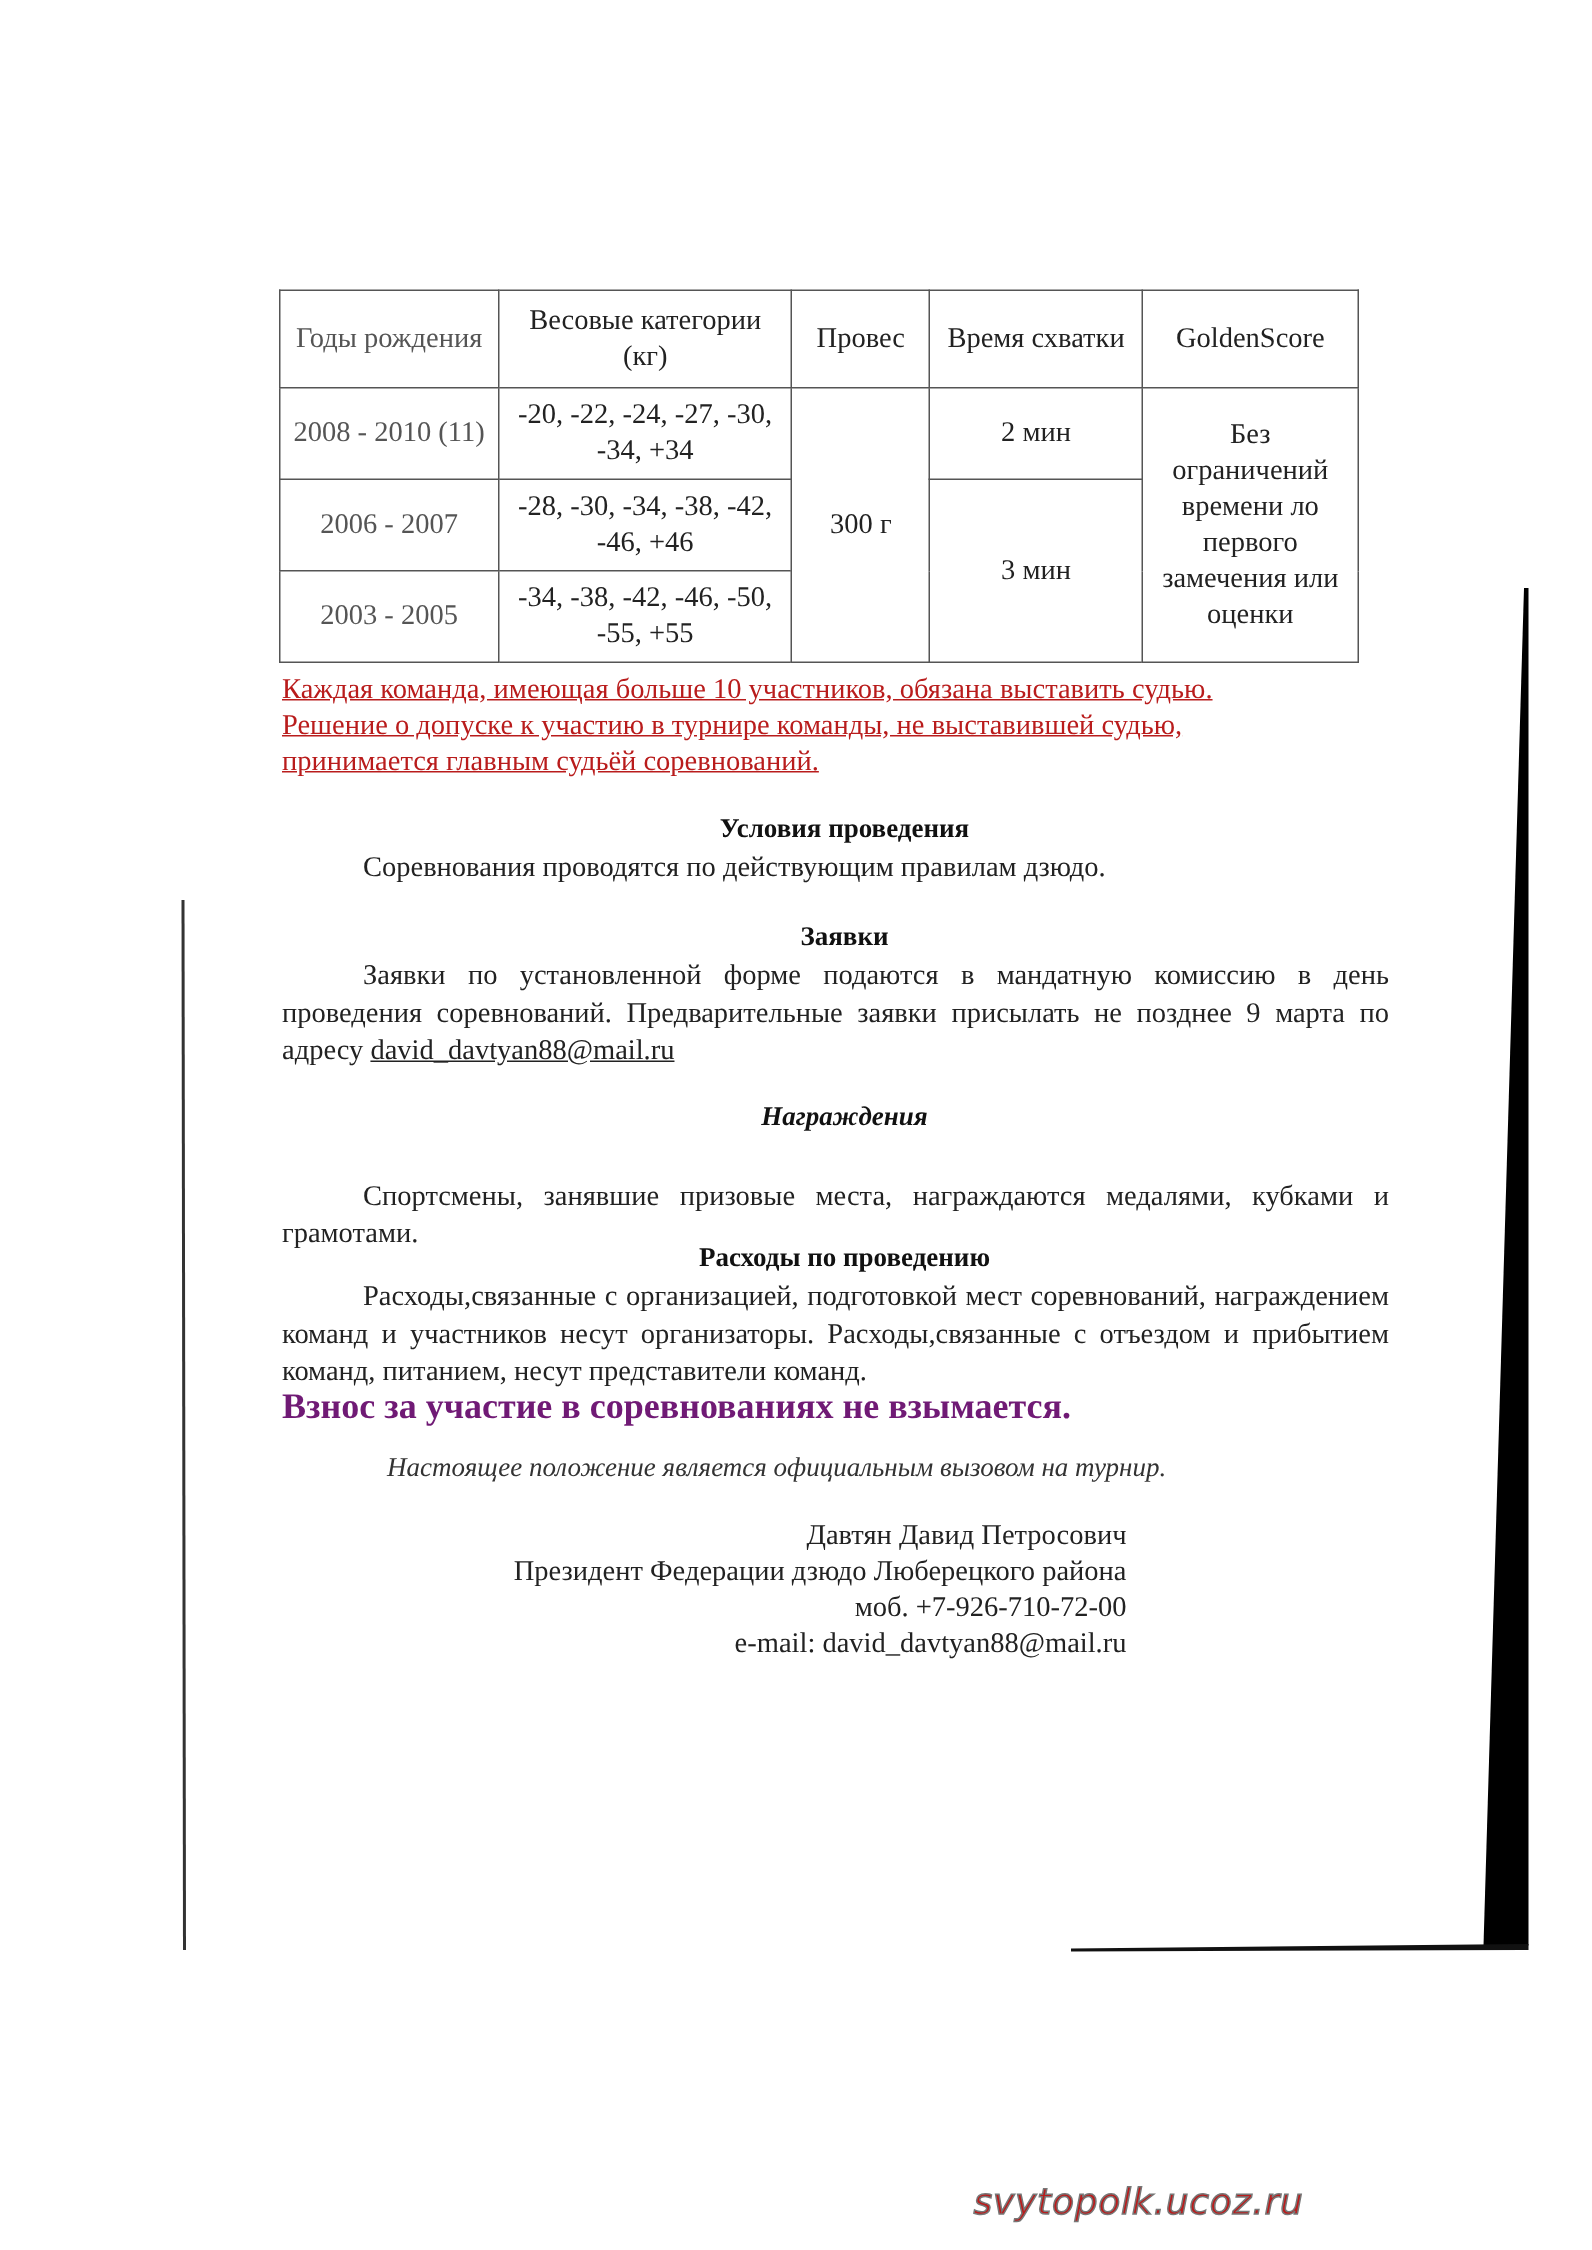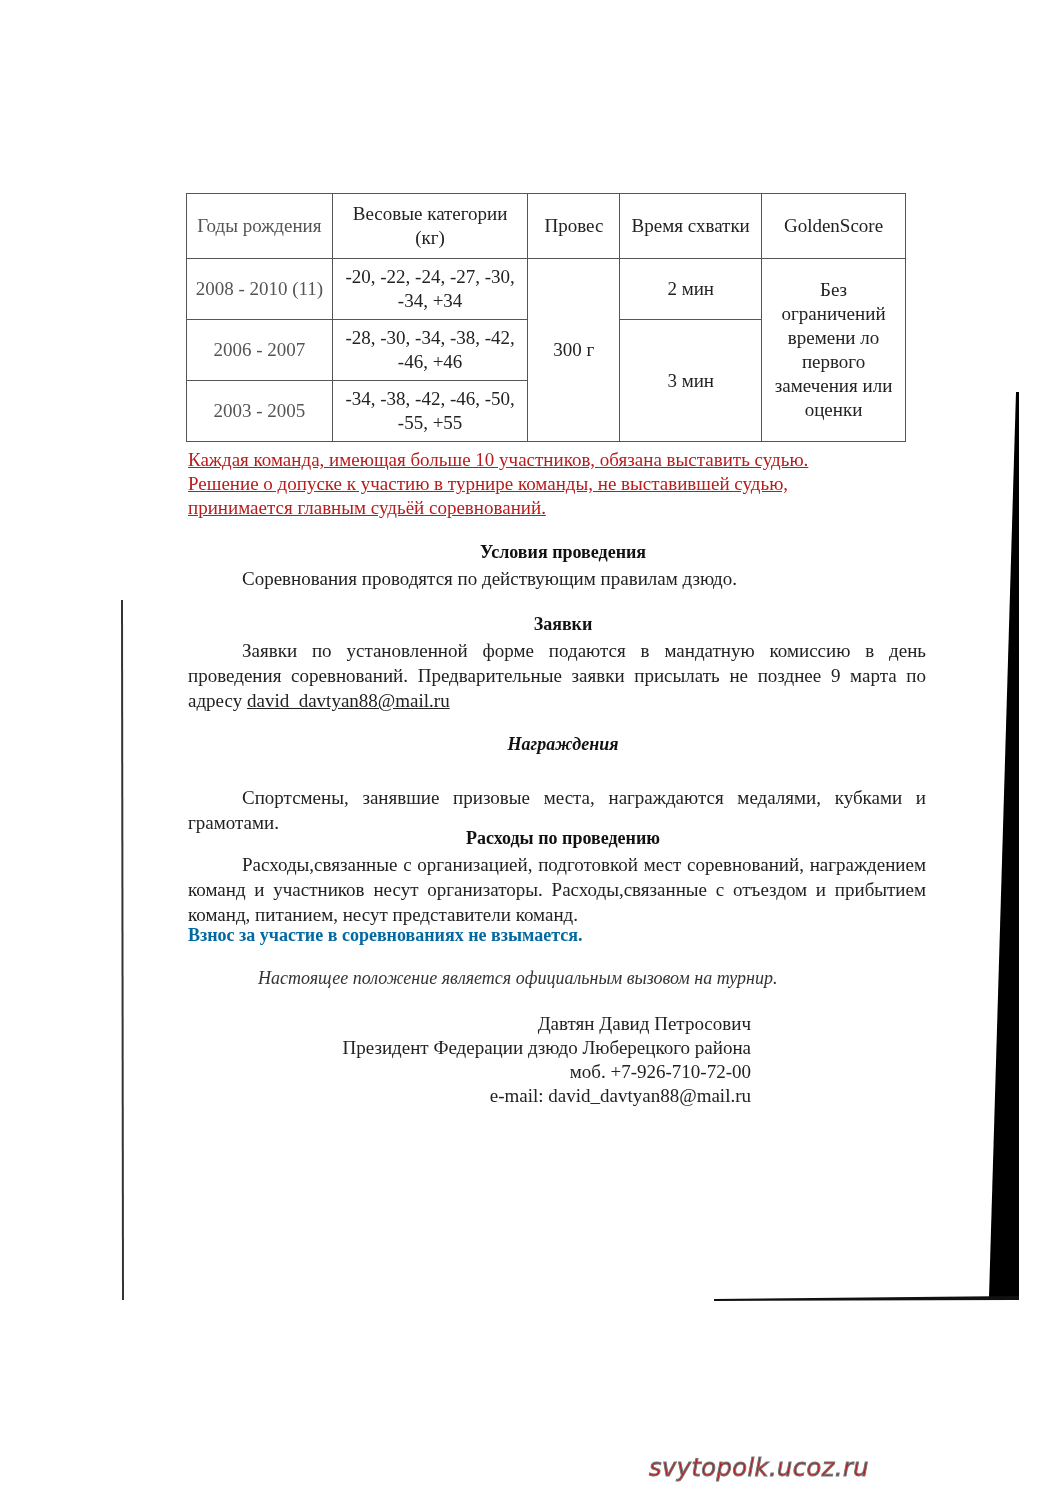--- a/index.html
+++ b/index.html
@@ -38,21 +38,21 @@
     font-weight:bold; font-size:18px; color:#111;
   }
   .para {
     position:absolute; left:188px; width:738px;
     font-size:19px; line-height:25px; color:#222;
     text-align:justify; text-indent:54px;
   }
   .para a { color:#222; text-decoration:underline; }
   .bold-line {
     position:absolute; left:188px; top:925px;
-    font-weight:bold; font-size:18px; color:#0369a1;
+    font-weight:bold; font-size:24px; color:#701a75;
   }
   .italic-line {
     position:absolute; left:258px; top:968px;
     font-style:italic; font-size:18px; color:#333;
   }
   .sign {
     position:absolute; right:140px; top:1012px; text-align:right;
     font-size:19px; line-height:24px; color:#222;
   }
 

